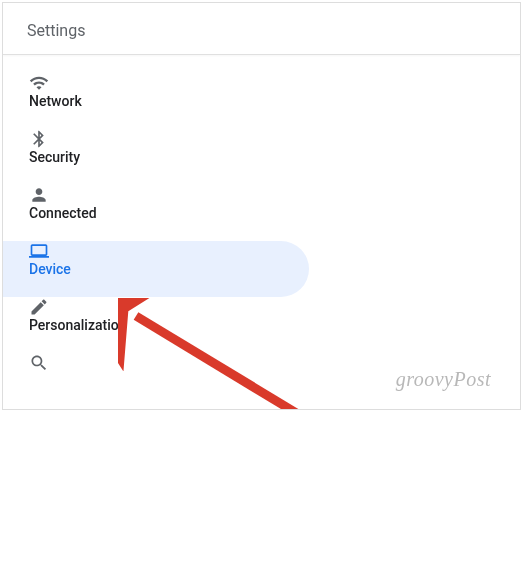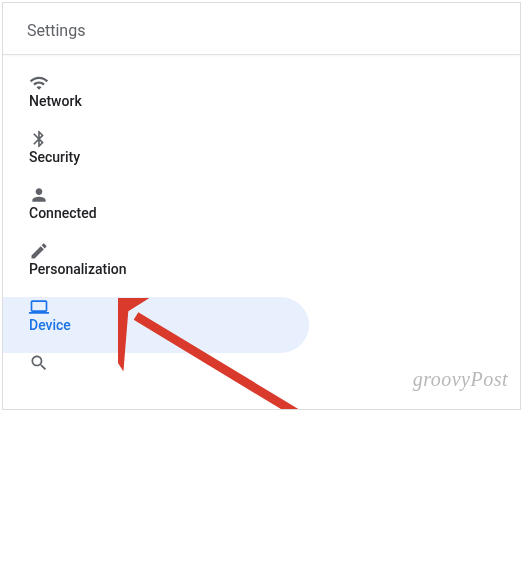--- a/index.html
+++ b/index.html
@@ -79,21 +79,21 @@
     .arrow-annotation {
       position: absolute;
       top: 295px;
       left: 115px;
       pointer-events: none;
       z-index: 10;
     }
     .watermark {
       position: absolute;
       bottom: 18px;
-      right: 12px;
+      right: 29px;
       font-family: Georgia, 'Times New Roman', serif;
       font-style: italic;
       font-size: 20px;
       color: #b8b8b8;
       letter-spacing: 0.5px;
     }
   </style>
 </head>
 <body>
 
@@ -125,36 +125,36 @@
 
     <div class="sidebar-item">
       <span class="icon">
         <svg viewBox="0 0 24 24">
             <path d="M12 12c2.21 0 4-1.79 4-4s-1.79-4-4-4-4 1.79-4 4 1.79 4 4 4zm0 2c-2.67 0-8 1.34-8 4v2h16v-2c0-2.66-5.33-4-8-4z"></path>
           </svg>
       </span>
       <span class="sidebar-item-label">Connected</span>
     </div>
 
+    <div class="sidebar-item selected">
+      <span class="icon">
+        <svg viewBox="0 0 24 24">
+            <path d="M20 18c1.1 0 2-.9 2-2V6c0-1.1-.9-2-2-2H4c-1.1 0-2 .9-2 2v10c0 1.1.9 2 2 2H0v2h24v-2h-4zM4 6h16v10H4V6z"></path>
+          </svg>
+      </span>
+      <span class="sidebar-item-label">Device</span>
+    </div>
+
     <div class="sidebar-item">
       <span class="icon">
         <svg viewBox="0 0 24 24">
             <path d="M3 17.25V21h3.75L17.81 9.94l-3.75-3.75L3 17.25zM20.71 7.04c.39-.39.39-1.02 0-1.41l-2.34-2.34c-.39-.39-1.02-.39-1.41 0l-1.83 1.83 3.75 3.75 1.83-1.83z"></path>
           </svg>
       </span>
       <span class="sidebar-item-label">Personalization</span>
-    </div>
-
-    <div class="sidebar-item selected">
-      <span class="icon">
-        <svg viewBox="0 0 24 24">
-            <path d="M20 18c1.1 0 2-.9 2-2V6c0-1.1-.9-2-2-2H4c-1.1 0-2 .9-2 2v10c0 1.1.9 2 2 2H0v2h24v-2h-4zM4 6h16v10H4V6z"></path>
-          </svg>
-      </span>
-      <span class="sidebar-item-label">Device</span>
     </div>
 
     <div class="sidebar-item">
       <span class="icon">
         <svg viewBox="0 0 24 24">
             <path d="M15.5 14h-.79l-.28-.27C15.41 12.59 16 11.11 16 9.5 16 5.91 13.09 3 9.5 3S3 5.91 3 9.5 5.91 16 9.5 16c1.61 0 3.09-.59 4.23-1.57l.27.28v.79l5 4.99L20.49 19l-4.99-5zm-6 0C7.01 14 5 11.99 5 9.5S7.01 5 9.5 5 14 7.01 14 9.5 11.99 14 9.5 14z"></path>
           </svg>
       </span>
     </div>
 

